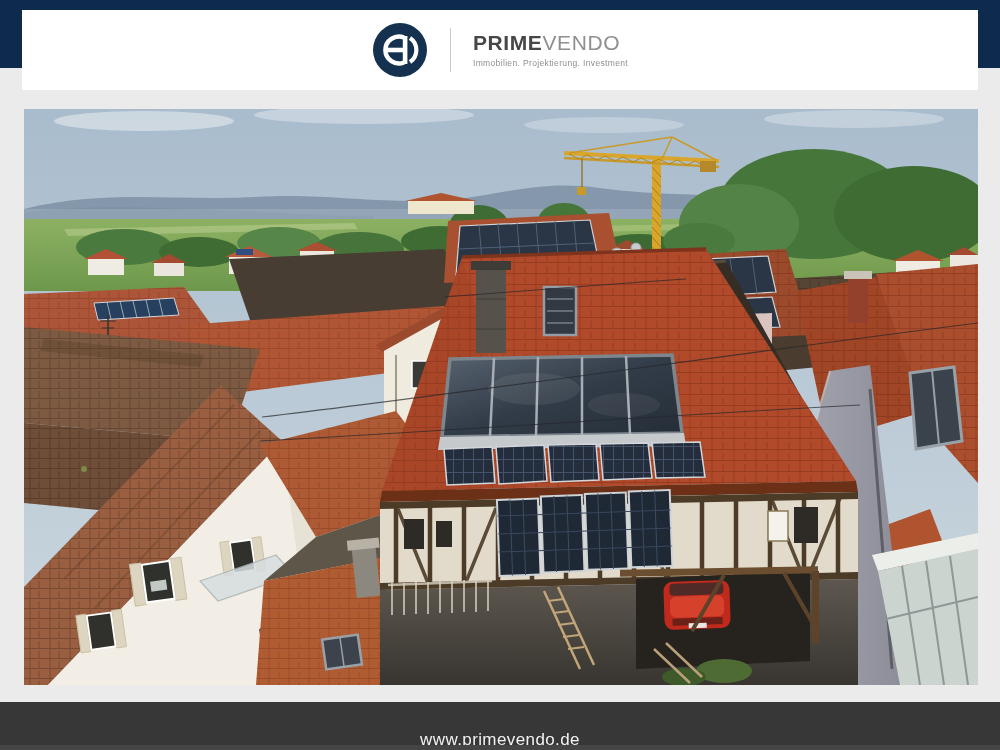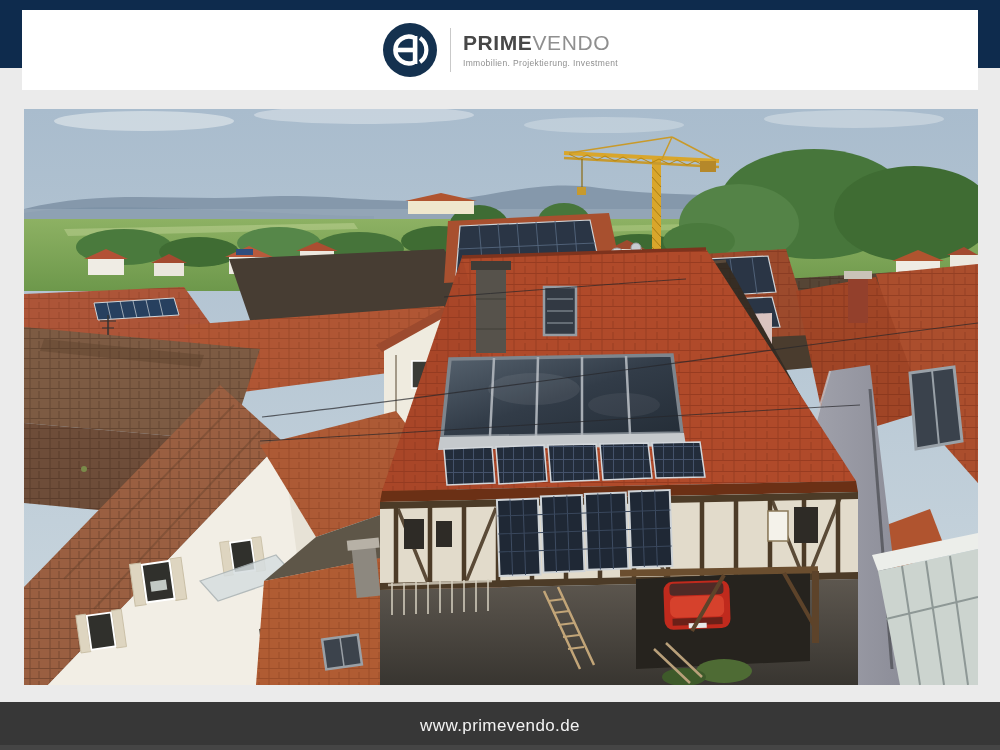--- a/index.html
+++ b/index.html
@@ -12,42 +12,42 @@
   .page{position:relative;width:1000px;height:750px;}
   .top-band{
     position:absolute;left:0;top:0;width:1000px;height:68px;
     background:var(--navy,#0e2b4d);
   }
   .header-card{
     position:absolute;left:22px;top:10px;width:956px;height:80px;
     background:var(--cardbg,#ffffff);
     display:flex;align-items:center;justify-content:center;
   }
-  .logo-lockup{display:flex;align-items:center;gap:12px;}
+  .logo-lockup{display:flex;align-items:center;gap:22px;}
   .logo-mark{width:56px;height:56px;display:block;}
   .logo-divider{width:1px;height:44px;background:var(--divider,#c9c9c9);}
   .logo-text{display:flex;flex-direction:column;justify-content:center;}
   .brand-name{
     font-size:21px;letter-spacing:.6px;line-height:1.05;
     color:var(--brandlight,#8f8f8f);font-weight:400;
   }
   .brand-name .strong{color:var(--branddark,#474747);font-weight:700;}
   .tagline{
     margin-top:4px;font-size:8.5px;letter-spacing:.35px;
     color:var(--brandlight,#8f8f8f);
   }
   .photo-frame{
     position:absolute;left:24px;top:109px;width:954px;height:576px;
     overflow:hidden;background:#b7c5d3;
   }
   .photo-frame svg{display:block;}
   .footer-bar{
     position:absolute;left:0;top:702px;width:1000px;height:48px;
     background:var(--footerbg,#373737);
-    display:flex;align-items:center;justify-content:center;
+    display:flex;align-items:flex-end;justify-content:center;
   }
   .footer-bar::after{
     content:"";position:absolute;left:0;bottom:0;width:100%;height:5px;
     background:#454545;
   }
   .footer-url{
     color:var(--footertext,#f2f2f2);font-size:17px;letter-spacing:.4px;
   }
 </style>
 </head>

